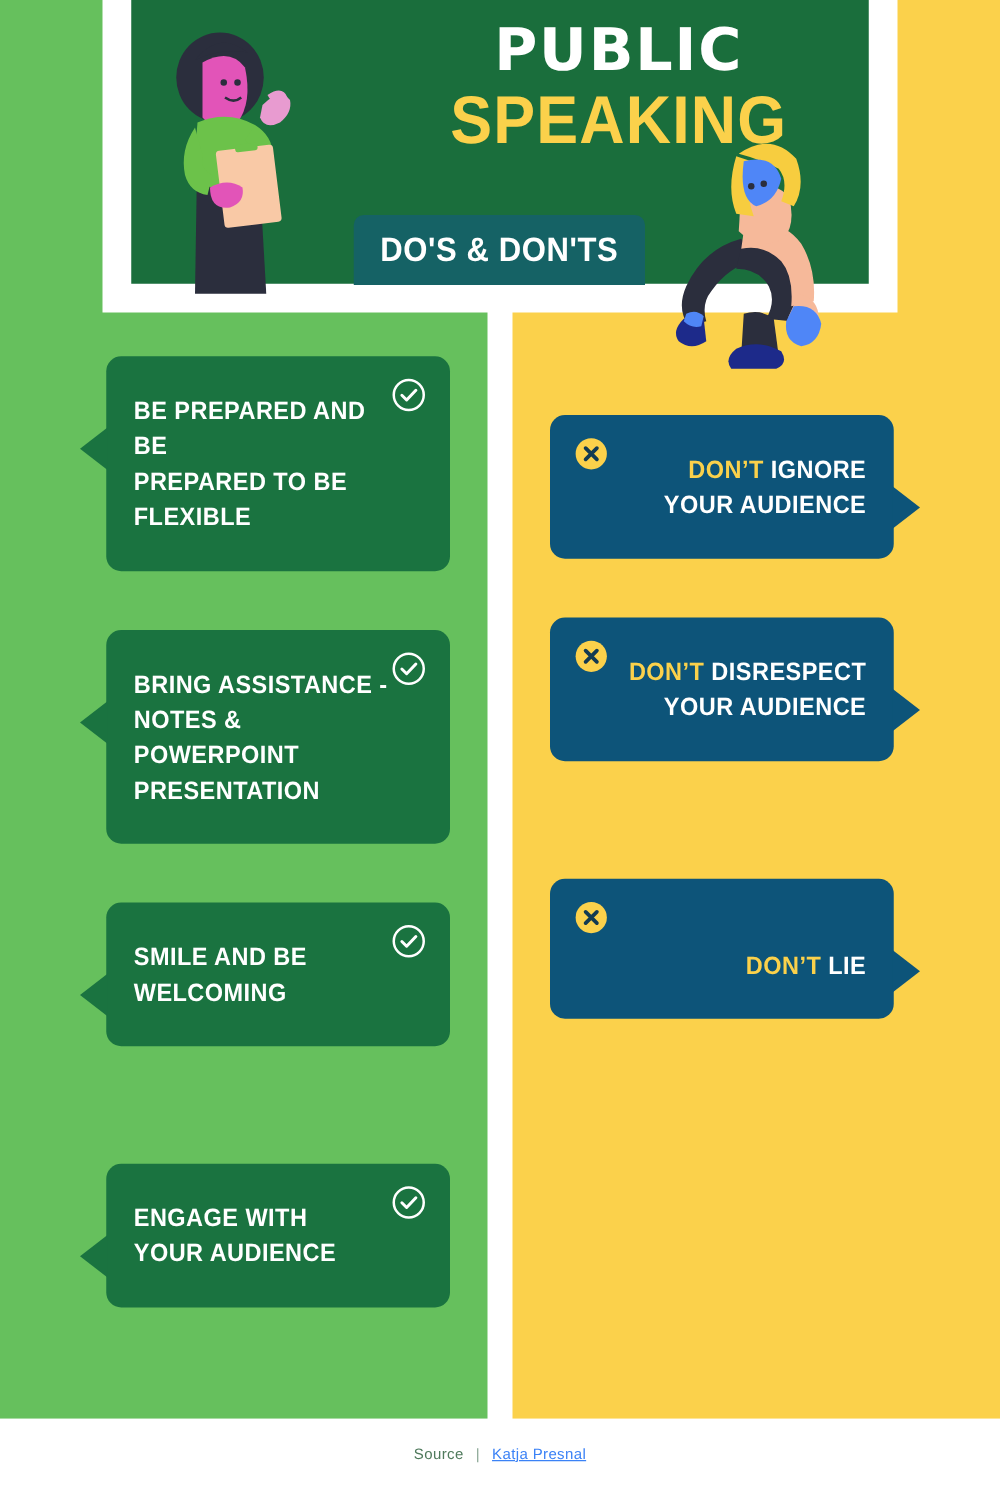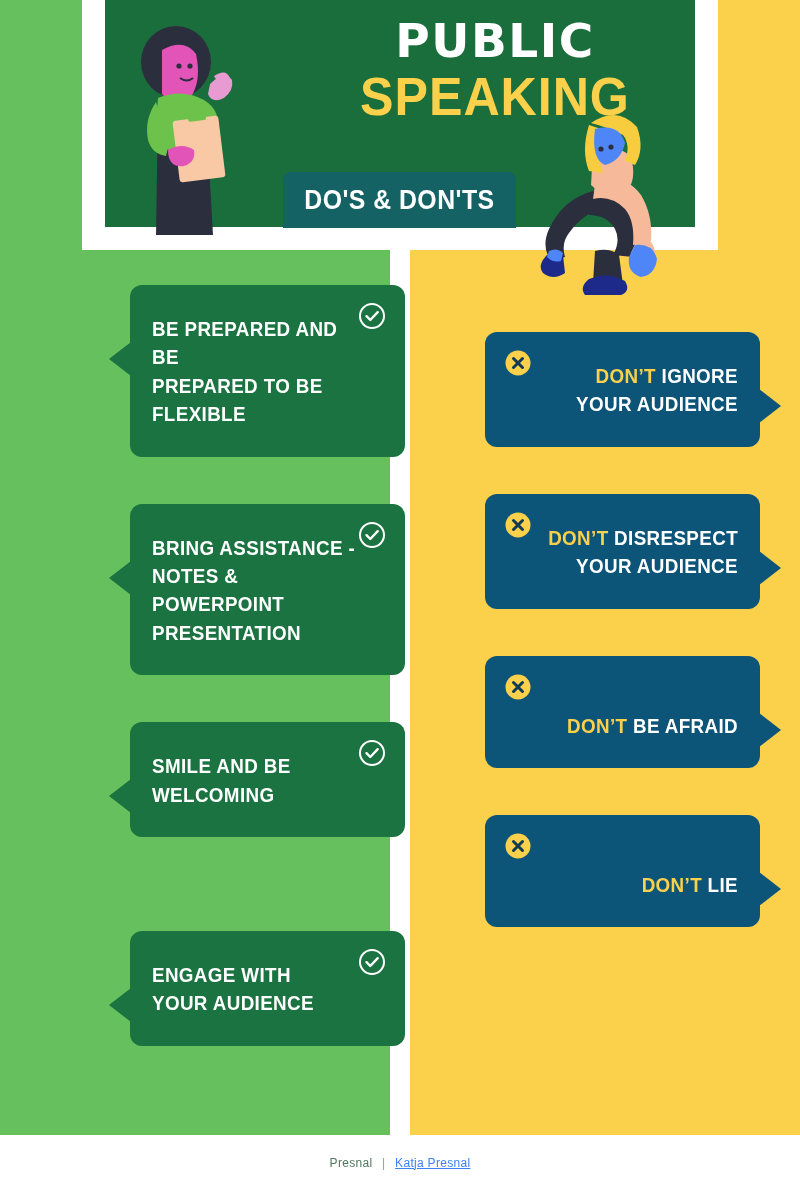--- a/index.html
+++ b/index.html
@@ -124,21 +124,20 @@
     width: 160px;
     height: 210px;
     z-index: 6;
   }
 
   
   .col {
     position: absolute;
     top: 285px;
     width: 390px;
-    padding-left: 45px;
   }
   .col-left  { left: 0; }
   .col-right { left: 410px; }
 
   
   .card {
     position: relative;
     border-radius: 12px;
     box-sizing: border-box;
   }
@@ -370,50 +369,40 @@
         <circle cx="15" cy="15" r="12.5" fill="#fbd14b"></circle>
         <path d="M10.5 10.5 l9 9 M19.5 10.5 l-9 9" stroke="#123a52" stroke-width="3" stroke-linecap="round"></path>
       </svg>
       <p class="card-text">
         <span class="kw">DON’T</span><span> DISRESPECT</span><br>
         <span>YOUR AUDIENCE</span>
       </p>
     </div>
     <div class="card-gap"></div>
 
+    <div class="card-gap"></div>
+
     <div class="card card-dont">
       <div class="tail tail-right"></div>
       <svg class="icon-x" viewBox="0 0 30 30">
         <circle cx="15" cy="15" r="12.5" fill="#fbd14b"></circle>
         <path d="M10.5 10.5 l9 9 M19.5 10.5 l-9 9" stroke="#123a52" stroke-width="3" stroke-linecap="round"></path>
       </svg>
       <p class="card-text" style="padding-top:26px">
-        <span class="kw">DON’T</span><span> BE AFRAID</span>
-      </p>
-    </div>
-    <div class="card-gap"></div>
-
-    <div class="card card-dont">
-      <div class="tail tail-right"></div>
-      <svg class="icon-x" viewBox="0 0 30 30">
-        <circle cx="15" cy="15" r="12.5" fill="#fbd14b"></circle>
-        <path d="M10.5 10.5 l9 9 M19.5 10.5 l-9 9" stroke="#123a52" stroke-width="3" stroke-linecap="round"></path>
-      </svg>
-      <p class="card-text" style="padding-top:26px">
         <span class="kw">DON’T</span><span> LIE</span>
       </p>
     </div>
 
   </div>
 
   <div class="badge">
     <span class="badge-text">DO'S &amp; DON'TS</span>
   </div>
 
   <div class="footer">
     <div class="footer-inner">
-      <span>Presnal</span>
+      <span>Source</span>
       <span class="footer-sep">|</span>
       <a class="footer-link" href="#">Katja Presnal</a>
     </div>
   </div>
 
 </div>
 
 </body></html>

